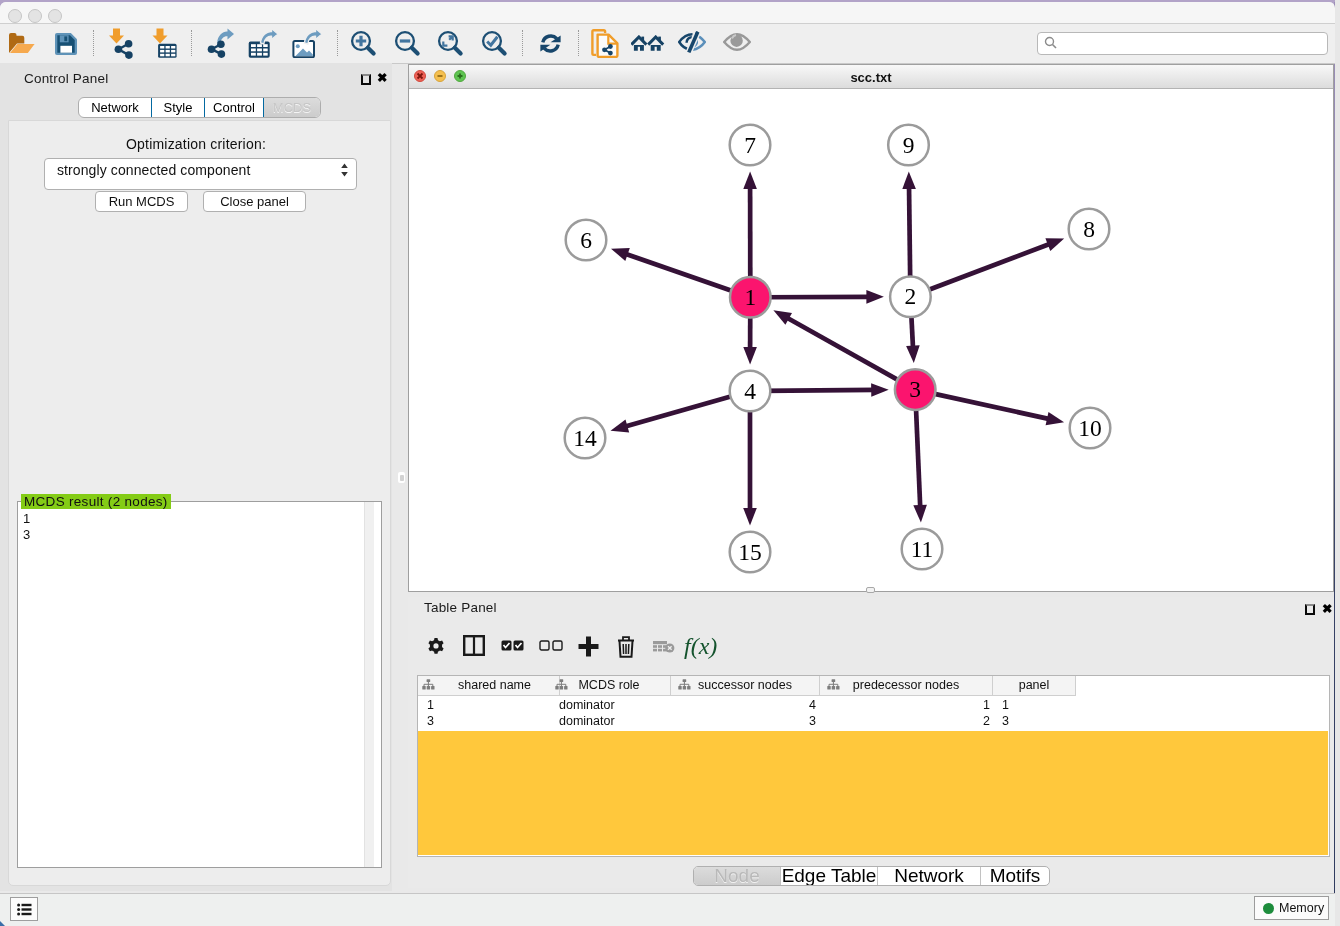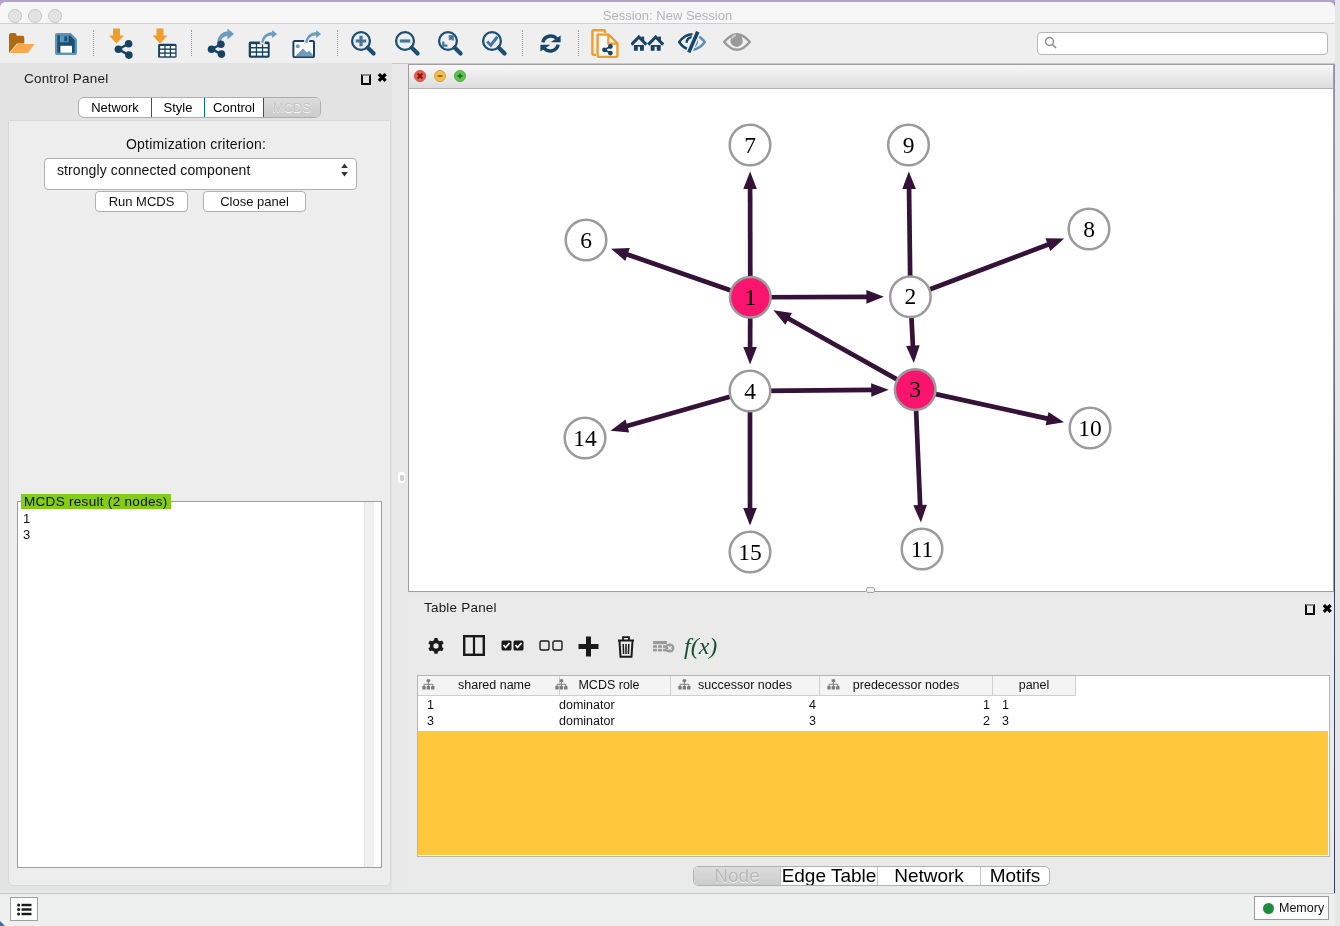--- a/index.html
+++ b/index.html
@@ -59,21 +59,20 @@
 #membtn .mt{position:absolute;left:24px;top:4px;font-size:12.5px;color:#111;}
 </style></head>
 <body>
 <div class="abs" id="sliver"></div>
 <div class="abs" id="win"></div>
 <div class="abs" id="edge-r"></div>
 <div class="abs" id="titlebar">
   <div class="abs tl" style="left:8px;"></div>
   <div class="abs tl" style="left:28px;"></div>
   <div class="abs tl" style="left:48px;"></div>
-  <div class="abs" id="ttext">Session: New Session</div>
 </div>
 <div class="abs" id="toolbar">
 <svg class="abs" style="left:8px;top:8px;" width="28" height="22" viewBox="0 0 28 22">
  <path d="M1 21 L1 3 Q1 1 3 1 L6.5 1 Q8.5 1 8.5 3 L8.5 3.7 L14.3 3.7 Q16.3 3.7 16.3 5.7 L16.3 11.5 L9 11.5 Z" fill="#b06a14"></path>
  <path d="M9.4 12 L26.6 12 L19.8 21 L2 21 Z" fill="#f6a94e"></path>
 </svg>
 <svg class="abs" style="left:54px;top:7.5px;" width="24" height="24" viewBox="0 0 24 24">
  <path d="M1 3 Q1 1 3 1 L16.8 1 L23 7.2 L23 21 Q23 23 21 23 L3 23 Q1 23 1 21 Z" fill="#5f93b8"></path>
  <path d="M3.3 3.3 L16 3.3 L20.7 8 L20.7 20.7 L3.3 20.7 Z" fill="#175074"></path>
  <rect x="5.8" y="3.3" width="8.8" height="7" fill="#5f93b8"></rect>
@@ -235,20 +234,21 @@
 <div class="abs" id="nw">
   <div class="abs" id="nw-title">
     <div class="abs tl2" style="left:5px;background:#ee6156;border:1px solid #cf4a3f;"></div>
     <div class="abs tl2" style="left:25px;background:#f5bf4e;border:1px solid #d6a43c;"></div>
     <div class="abs tl2" style="left:45px;background:#5ec451;border:1px solid #51a83f;"></div>
     <svg class="abs" style="left:7px;top:7px;" width="52" height="8" viewBox="0 0 52 8">
       <path d="M1.5 1.5 L6.5 6.5 M6.5 1.5 L1.5 6.5" stroke="#7e150d" stroke-width="1.8"></path>
       <path d="M21.5 4 L26.5 4" stroke="#926b17" stroke-width="1.8"></path>
       <path d="M41.5 4 L46.5 4 M44 1.5 L44 6.5" stroke="#2a6e1e" stroke-width="1.8"></path>
     </svg>
+    <div class="abs" id="nw-ttext">scc.txt</div>
   </div>
 </div>
 <svg class="abs" id="graph" width="924" height="503" viewBox="0 0 924 503">
 <g stroke="#351237" stroke-width="4.7" fill="none">
 <line x1="341.3" y1="209.3" x2="341.1" y2="97.0"></line>
 <line x1="341.3" y1="209.3" x2="214.8" y2="165.2"></line>
 <line x1="341.3" y1="209.3" x2="461.4" y2="208.8"></line>
 <line x1="341.3" y1="209.3" x2="341.1" y2="263.0"></line>
 <line x1="501.4" y1="208.7" x2="500.0" y2="97.0"></line>
 <line x1="501.4" y1="208.7" x2="642.6" y2="155.2"></line>

